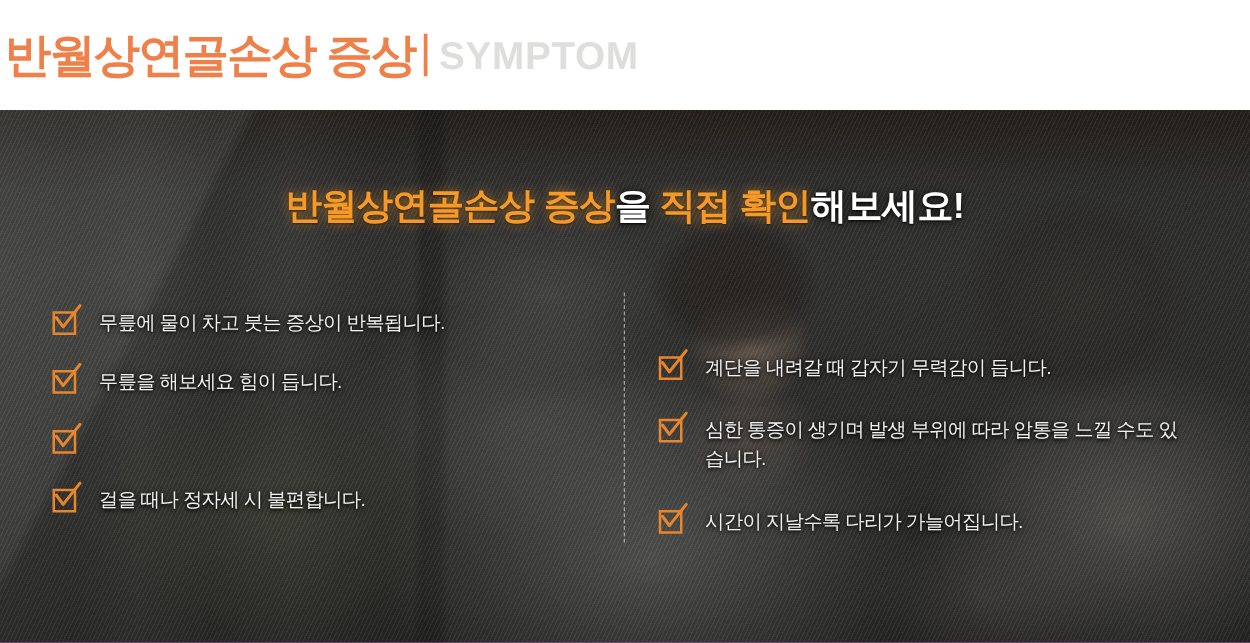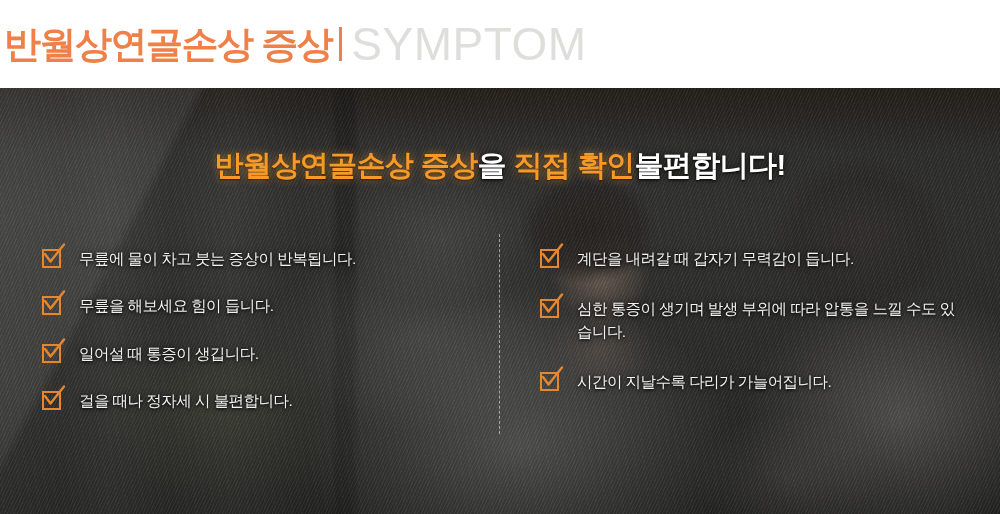--- a/index.html
+++ b/index.html
@@ -46,22 +46,22 @@
   }
   .title-sep {
     display: inline-block;
     width: 3px;
     height: 34px;
     background: #f0804a;
     margin: 0 9px 0 7px;
     flex: 0 0 auto;
   }
   .title-en {
-    font-size: 46px;
-    font-weight: normal;
+    font-size: 31px;
+    font-weight: bold;
     color: #dededd;
     letter-spacing: 0.5px;
     line-height: 1;
     white-space: nowrap;
   }
 
   
   .hero {
     position: absolute;
     left: 0;
@@ -167,21 +167,21 @@
     width: 1000px;
     height: 426px;
     z-index: 5;
     padding-left: 28px;
   }
   .col {
     position: absolute;
     top: 160px;
   }
   .col-left  { left: 42px;  width: 430px; }
-  .col-right { left: 540px; width: 420px; }
+  .col-right { left: 527px; width: 420px; margin-top: 36px; }
 
   .divider {
     position: absolute;
     left: 499px;
     top: 146px;
     width: 0;
     height: 200px;
     border-left: 1px dashed rgba(228,228,228,0.62);
     z-index: 5;
   }
@@ -240,21 +240,21 @@
     <span class="title-sep"></span>
     <span class="title-en">SYMPTOM</span>
   </div>
 
   <div class="hero">
     <div class="photo"></div>
     <div class="scrim"></div>
     <div class="hatch"></div>
 
     <div class="headline">
-      <span class="o">반월상연골손상 증상</span><span class="w">을 </span><span class="o">직접 확인</span><span class="w">불편합니다!</span>
+      <span class="o">반월상연골손상 증상</span><span class="w">을 </span><span class="o">직접 확인</span><span class="w">해보세요!</span>
     </div>
 
     <div class="divider"></div>
 
     <div class="columns">
 
       <div class="col col-left">
 
         <div class="item">
           <span class="chk">
@@ -276,21 +276,20 @@
           <span class="item-text">무릎을 해보세요 힘이 듭니다.</span>
         </div>
 
         <div class="item">
           <span class="chk">
             <span class="box"></span>
             <svg viewBox="0 0 27 27" aria-hidden="true">
               <path d="M4 10 L9.5 17.5 L23 0.5" fill="none" stroke="#e8862e" stroke-width="2.4" stroke-linecap="round" stroke-linejoin="round"></path>
             </svg>
           </span>
-          <span class="item-text">일어설 때 통증이 생깁니다.</span>
         </div>
 
         <div class="item">
           <span class="chk">
             <span class="box"></span>
             <svg viewBox="0 0 27 27" aria-hidden="true">
               <path d="M4 10 L9.5 17.5 L23 0.5" fill="none" stroke="#e8862e" stroke-width="2.4" stroke-linecap="round" stroke-linejoin="round"></path>
             </svg>
           </span>
           <span class="item-text">걸을 때나 정자세 시 불편합니다.</span>

